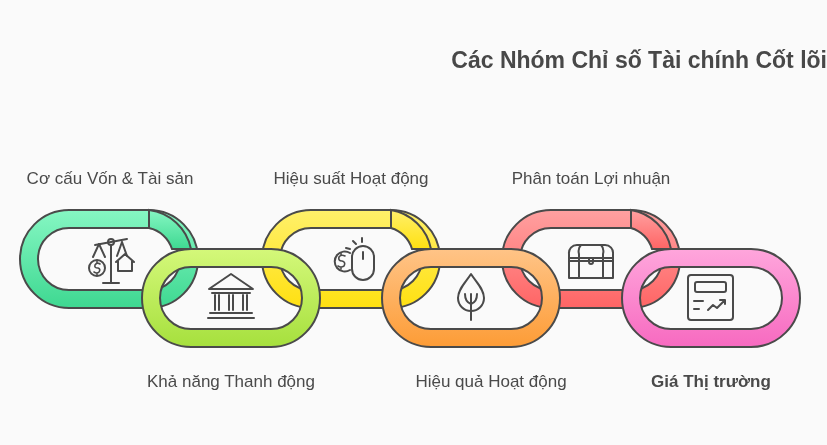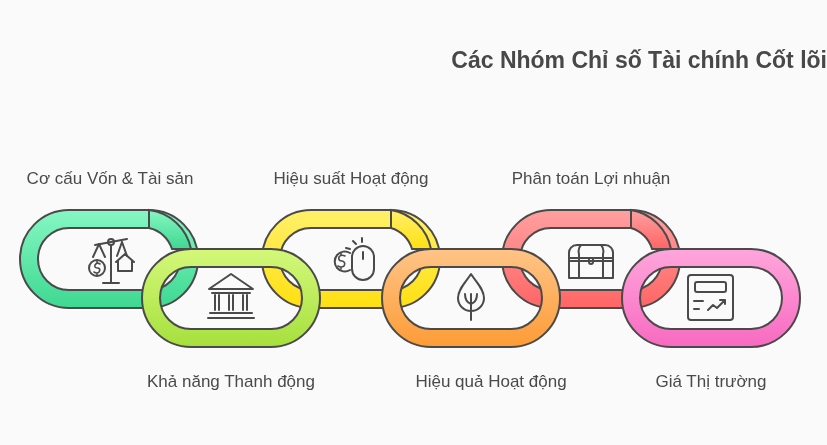--- a/index.html
+++ b/index.html
@@ -11,21 +11,21 @@
 </head>
 <body>
 
 <div class="title">Các Nhóm Chỉ số Tài chính Cốt lõi</div>
 
 <div class="label" style="left:110px; top:169px;">Cơ cấu Vốn &amp; Tài sản</div>
 <div class="label" style="left:231px; top:372px;">Khả năng Thanh động</div>
 <div class="label" style="left:351px; top:169px;">Hiệu suất Hoạt động</div>
 <div class="label" style="left:471px; top:372px;margin-left:20px;">Hiệu quả Hoạt động</div>
 <div class="label" style="left:591px; top:169px;">Phân toán Lợi nhuận</div>
-<div class="label" style="left:711px; top:372px;">Giá Thị trường</div>
+<div class="label" style="left:711px; top:372px;font-weight:bold;">Giá Thị trường</div>
 
 <svg class="chain" width="827" height="445" viewBox="0 0 827 445">
   <defs>
     <linearGradient id="g0" x1="0" y1="0" x2="0" y2="1">
         <stop offset="0" stop-color="#86f7c3"></stop>
         <stop offset="1" stop-color="#3ed891"></stop>
       </linearGradient>
     <linearGradient id="g1" x1="0" y1="0" x2="0" y2="1">
         <stop offset="0" stop-color="#d4f87a"></stop>
         <stop offset="1" stop-color="#a6e03d"></stop>

